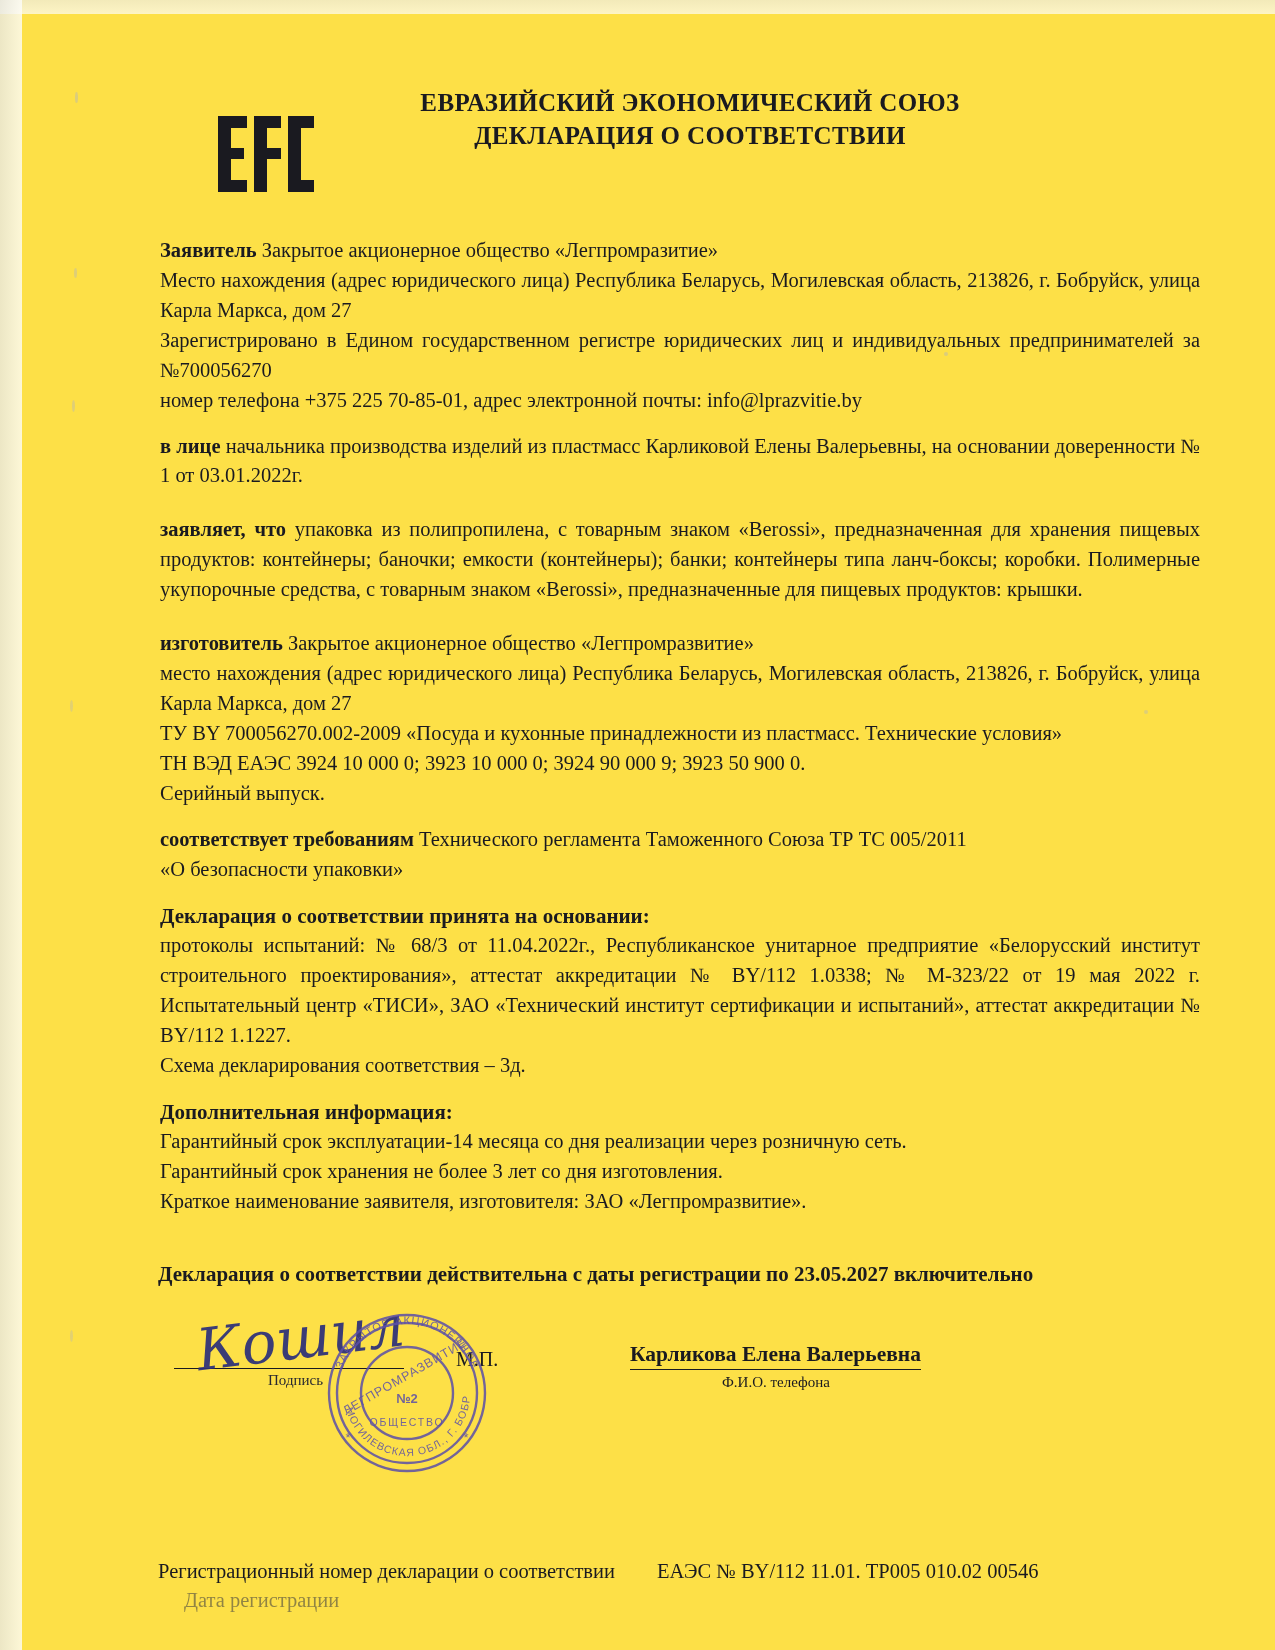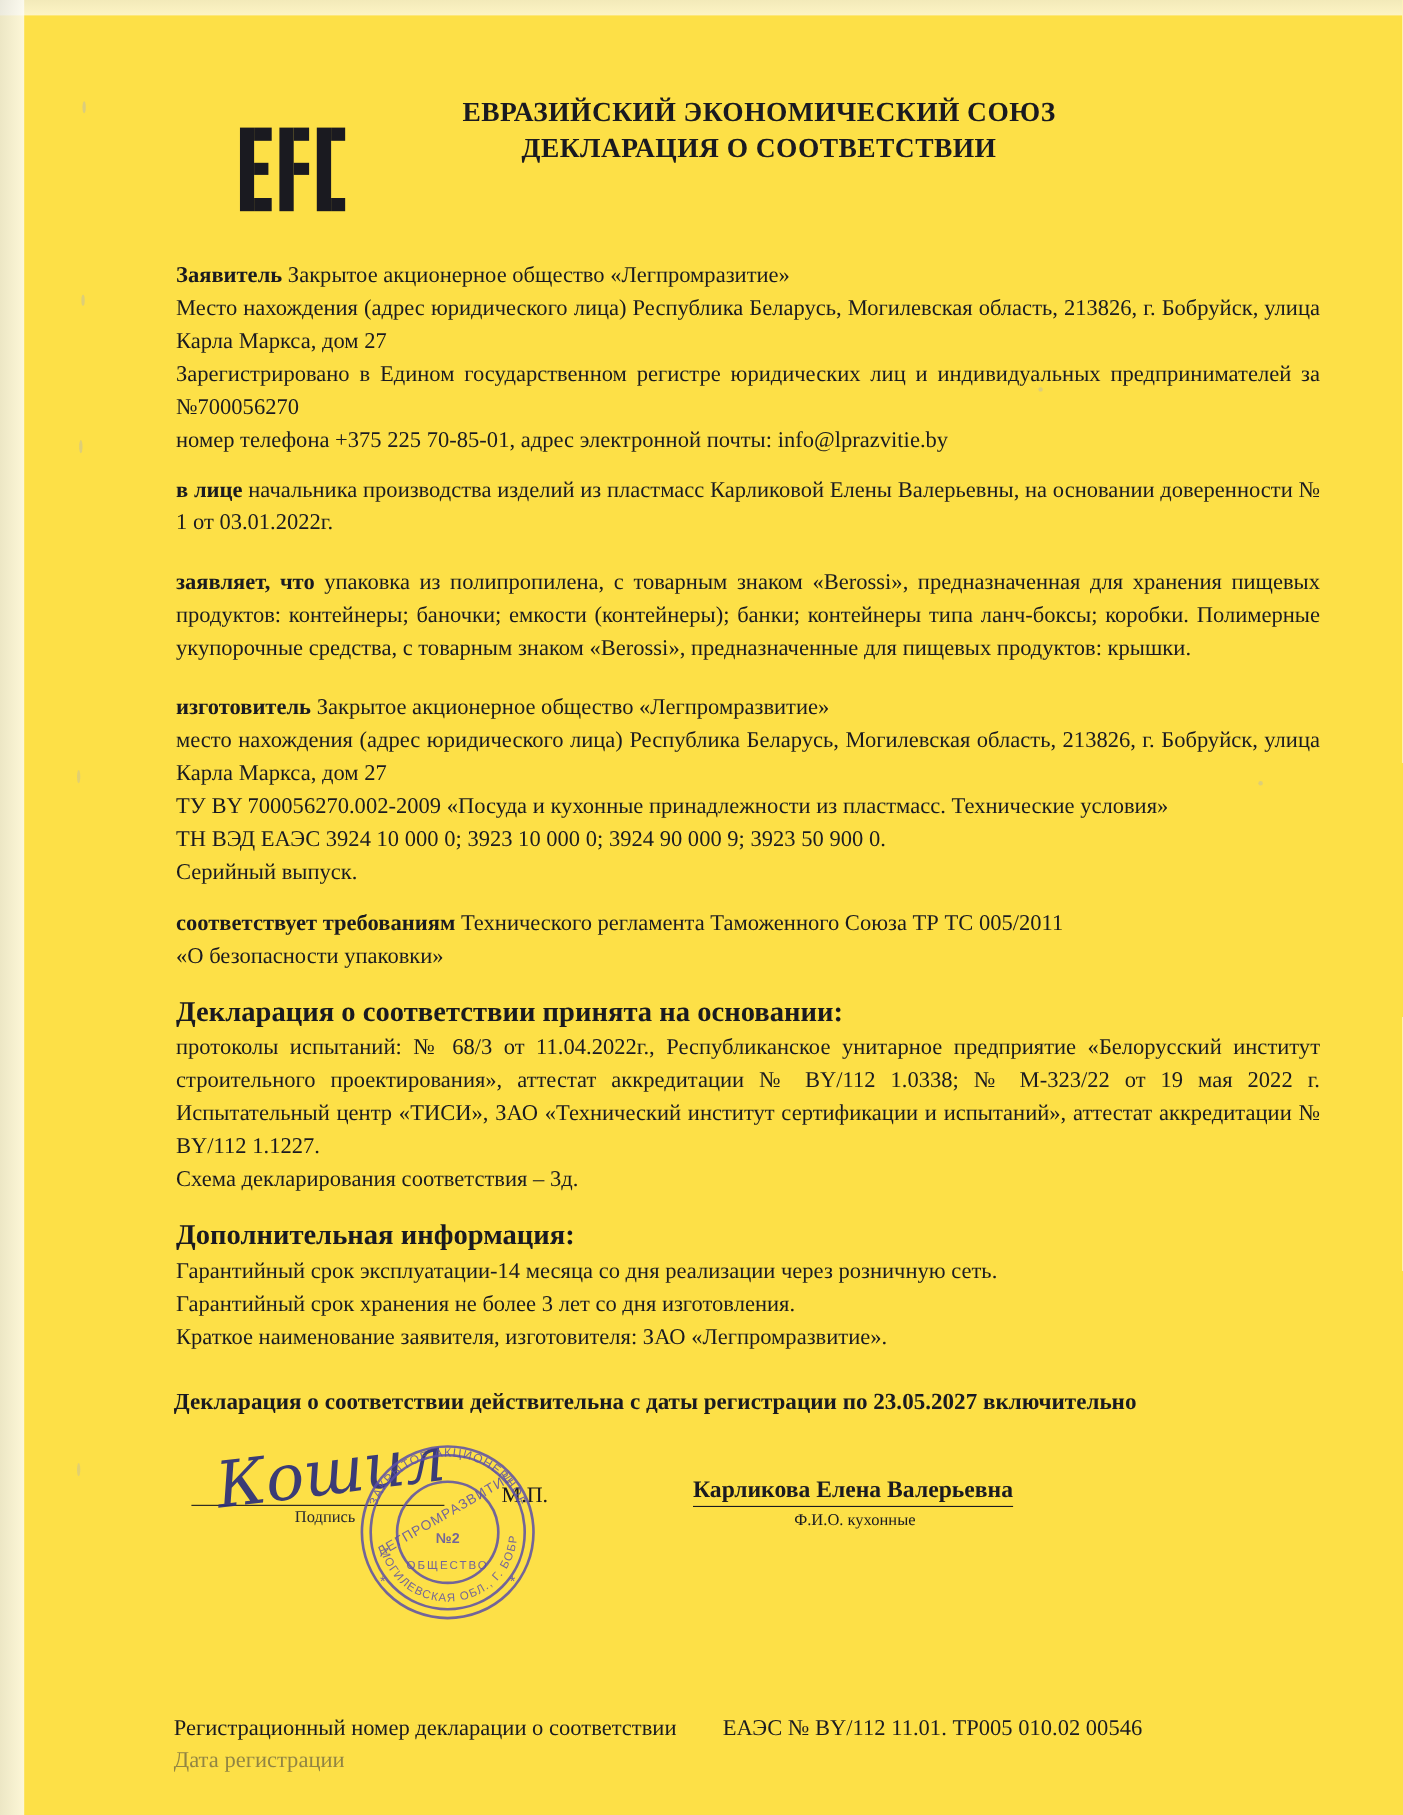--- a/index.html
+++ b/index.html
@@ -77,21 +77,21 @@
   .p {
     margin: 0;
     text-align: justify;
     text-justify: inter-word;
   }
   .p.nj { text-align: left; }
   .lead { font-weight: bold; }
   .section-head {
     margin: 0;
     font-weight: bold;
-    font-size: 26px;
+    font-size: 21px;
   }
 
   
   .validity {
     position: absolute;
     left: 158px;
     top: 1262px;
     width: 1050px;
     font-weight: bold;
     font-size: 21px;
@@ -171,20 +171,21 @@
     left: 158px;
     top: 1560px;
     width: 1060px;
     font-size: 20.5px;
   }
   .footer .strong { font-weight: normal; margin-left: 37px; }
   .footer .date-row {
     margin-top: 6px;
     color: #3a3a40;
     opacity: .55;
+    margin-left: 26px;
   }
 </style>
 </head>
 <body>
 
 <div class="page">
 
   <div class="scan-top-shade"></div>
   <div class="scan-left-shade"></div>
 
@@ -294,21 +295,21 @@
   </div>
 
   <div class="validity">Декларация о соответствии действительна с даты регистрации по 23.05.2027 включительно</div>
 
   <div class="sig-area">
     <div class="sig-line"></div>
     <div class="sig-script">Кошил</div>
     <div class="sig-label">Подпись</div>
     <div class="mp">М.П.</div>
     <div class="fio-name">Карликова Елена  Валерьевна</div>
-    <div class="fio-label">Ф.И.О. кухонные</div>
+    <div class="fio-label">Ф.И.О. телефона</div>
 
     <div class="stamp">
       <svg viewBox="0 0 182 182" width="182" height="182" aria-hidden="true">
         <defs>
           <path id="arcTop" d="M 22,91 A 69,69 0 0 1 160,91"></path>
           <path id="arcBottom" d="M 28,91 A 63,63 0 0 0 154,91"></path>
         </defs>
         <g fill="none" stroke="#5b4fa8" stroke-width="2.4" opacity="0.85">
           <circle cx="91" cy="91" r="78"></circle>
           <circle cx="91" cy="91" r="70"></circle>

